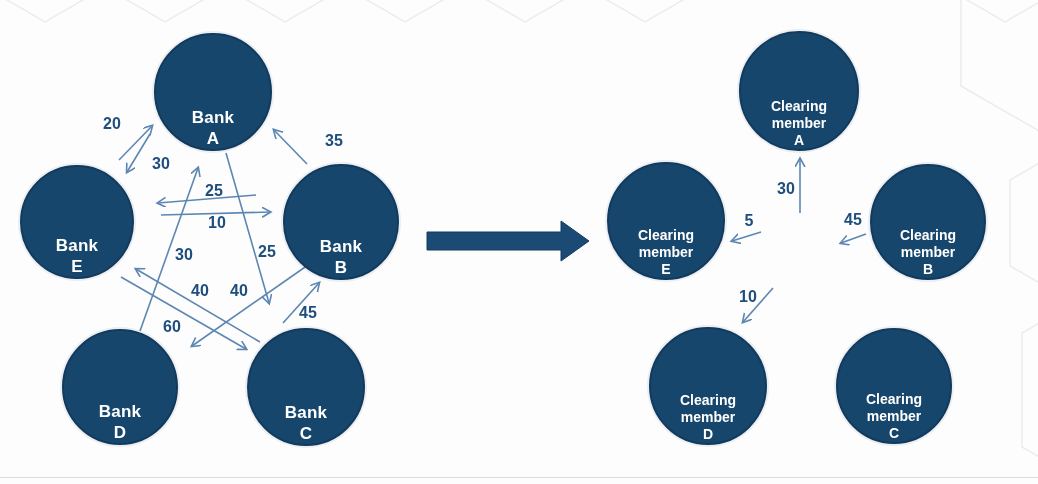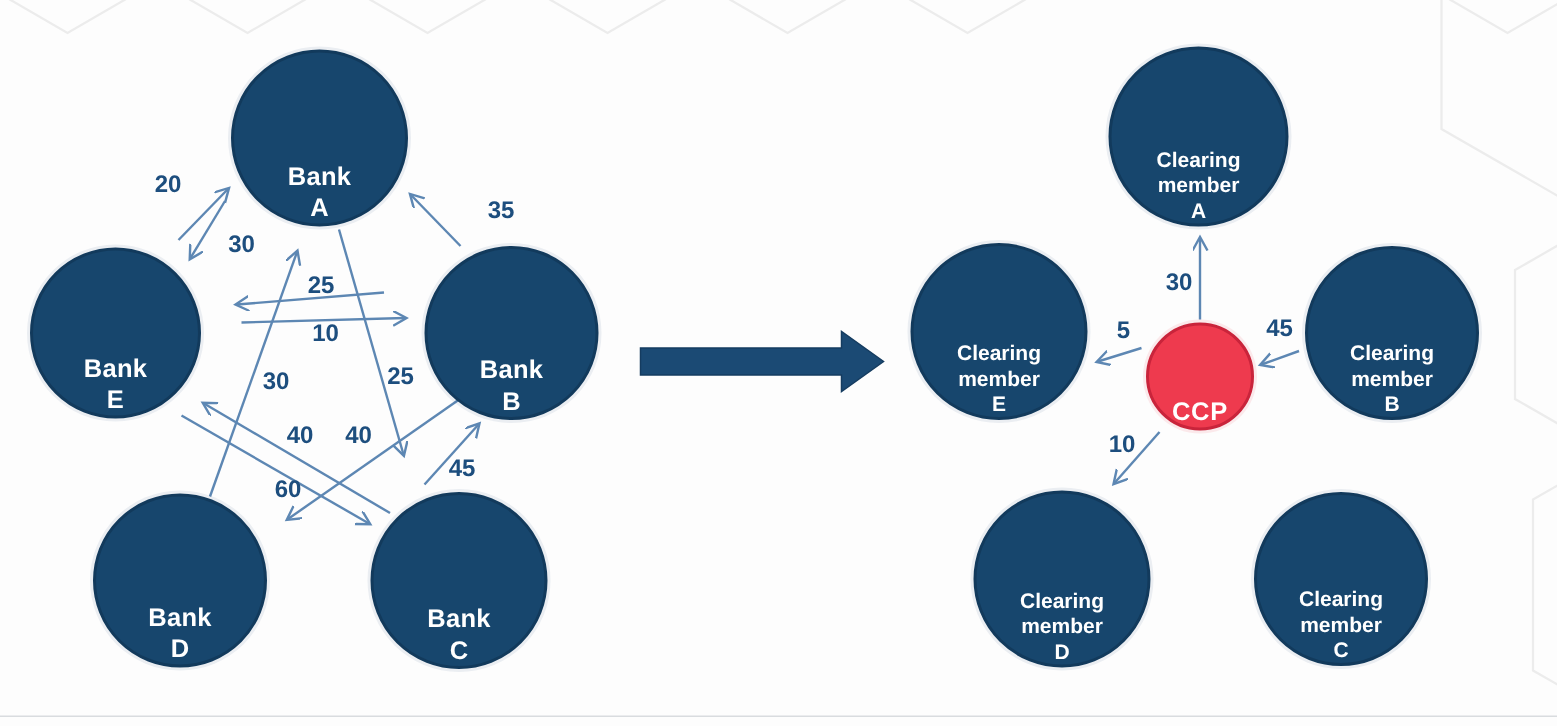--- a/index.html
+++ b/index.html
@@ -117,34 +117,31 @@
   <div class="node member" style="left:649px;top:327px;width:118px;height:118px;">
     <span>Clearing</span>
     <span>member</span>
     <span>D</span>
   </div>
   <div class="node member" style="left:836px;top:328px;width:116px;height:116px;">
     <span>Clearing</span>
     <span>member</span>
     <span>C</span>
   </div>
-  <div class="node ccp" style="left:764px;top:215px;width:72px;height:72px;">
-    <span>CCP</span>
-  </div>
 
   <div class="elabel" style="left:112px;top:124px;">20</div>
   <div class="elabel" style="left:161px;top:164px;">30</div>
   <div class="elabel" style="left:306px;top:141px;margin-left:28px;">35</div>
   <div class="elabel" style="left:214px;top:191px;">25</div>
   <div class="elabel" style="left:217px;top:223px;">10</div>
   <div class="elabel" style="left:184px;top:255px;">30</div>
   <div class="elabel" style="left:267px;top:252px;">25</div>
   <div class="elabel" style="left:200px;top:291px;">40</div>
   <div class="elabel" style="left:239px;top:291px;">40</div>
-  <div class="elabel" style="left:192px;top:327px;">60</div>
+  <div class="elabel" style="left:172px;top:327px;">60</div>
   <div class="elabel" style="left:308px;top:313px;">45</div>
 
   <div class="elabel" style="left:786px;top:189px;">30</div>
   <div class="elabel" style="left:749px;top:221px;">5</div>
   <div class="elabel" style="left:853px;top:220px;">45</div>
   <div class="elabel" style="left:748px;top:297px;">10</div>
 
   <div class="divider"></div>
 </div>
 

